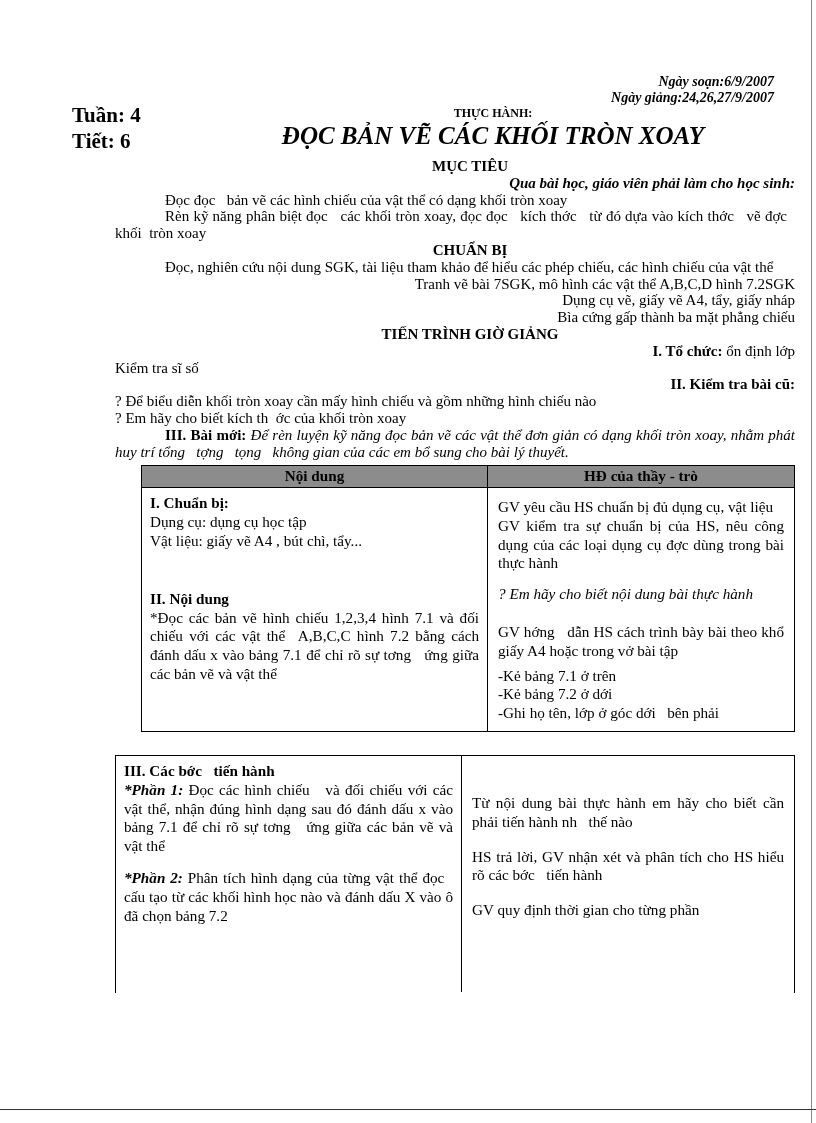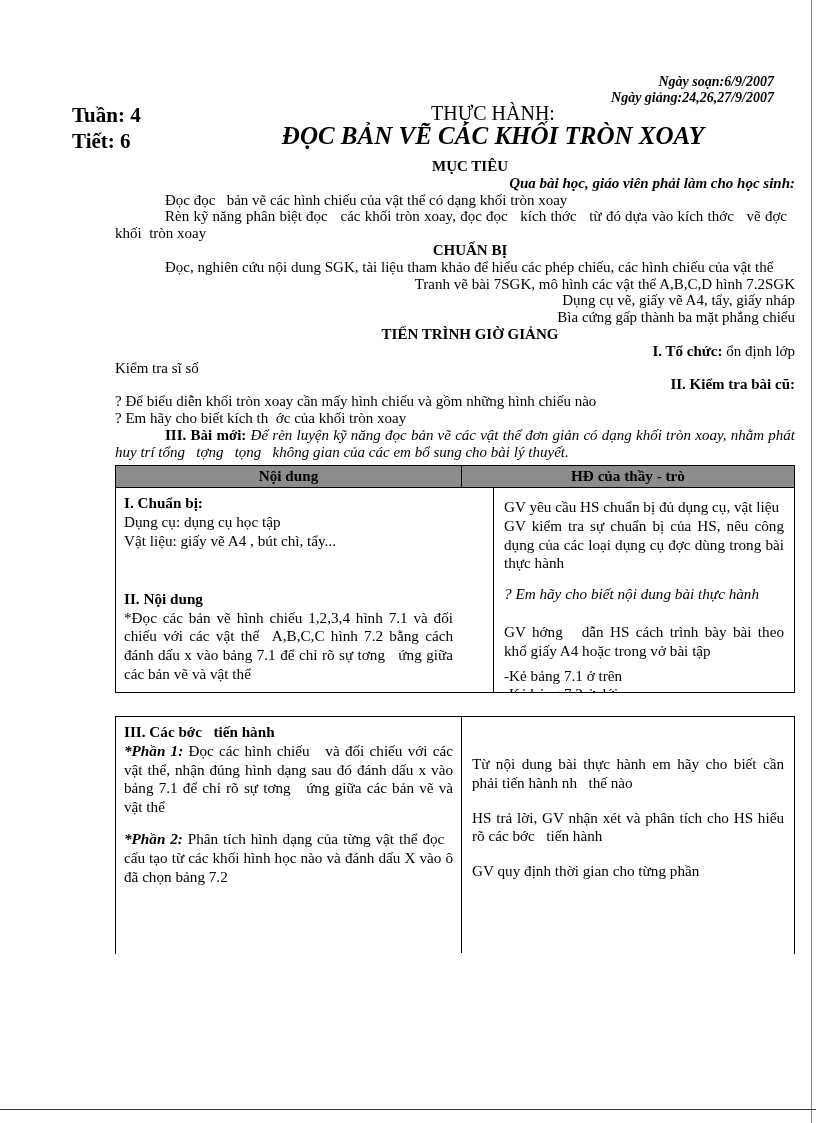--- a/index.html
+++ b/index.html
@@ -17,21 +17,21 @@
     font-size:14px; line-height:16px;
   }
   .week-period {
     position:absolute; left:72px; top:102px;
     font-weight:bold; font-size:21px; line-height:26px;
   }
   .title-block {
     position:absolute; left:115px; right:20px; top:104px;
     text-align:center; padding-left:75px;
   }
-  .practice-label { font-weight:normal; font-size:20px; line-height:18px; }
+  .practice-label { font-weight:bold; font-size:12px; line-height:18px; }
   .doc-title { font-weight:bold; font-style:italic; font-size:25px; line-height:28px; }
 
   
   .flow {
     position:absolute; top:158px; left:0; right:0;
     padding-left:115px; padding-right:21px;
     font-size:15px; line-height:16.8px;
   }
   .flow p { margin:0; }
   .hsec { font-weight:bold; text-align:center; padding-left:30px; }
@@ -40,32 +40,32 @@
   .bi { font-weight:bold; font-style:italic;margin-top:39px; }
   .ind { text-indent:50px;text-align:right; }
   .ind2 { margin-left:100px; }
   .just { text-align:justify; }
 
   
   .table {
     border:1.6px solid #000;
     font-size:15.2px; line-height:18.6px;
   }
-  .t1 { margin-top:5px; height:228px; overflow:hidden; }
+  .t1 { margin-top:5px; height:267px; overflow:hidden;margin-left:26px; }
   .t2 { margin-top:23px; height:238px; overflow:hidden; border-bottom:none; }
   .thead-row {
     display:grid; grid-template-columns:345px 1fr;
     border-bottom:1.6px solid #000;
     font-weight:bold; text-align:center;
     height:22px; line-height:20px;
     background:#8c8c8c;
   }
   .th-right { border-left:1.6px solid #000; }
   .tbody-row { display:grid; grid-template-columns:345px 1fr; height:100%; }
-  .t1 .tbody-row { height:288px;gap:32px; }
+  .t1 .tbody-row { height:288px; }
   .t2 .tbody-row { height:236px; }
   .cell { padding:6px 8px 4px 8px; overflow:hidden; }
   .cell-right { border-left:1.6px solid #000; padding:10px 10px 4px 10px; }
   .t2 .cell-right { padding-top:38px; }
   .cell p { margin:0; }
   .sp40 { height:40px; } .sp14 { height:14px; } .sp12 { height:12px; }
   .sp20 { height:20px; } .sp6 { height:6px; } .sp16 { height:16px; }
 
   
   .page-edge-right {

